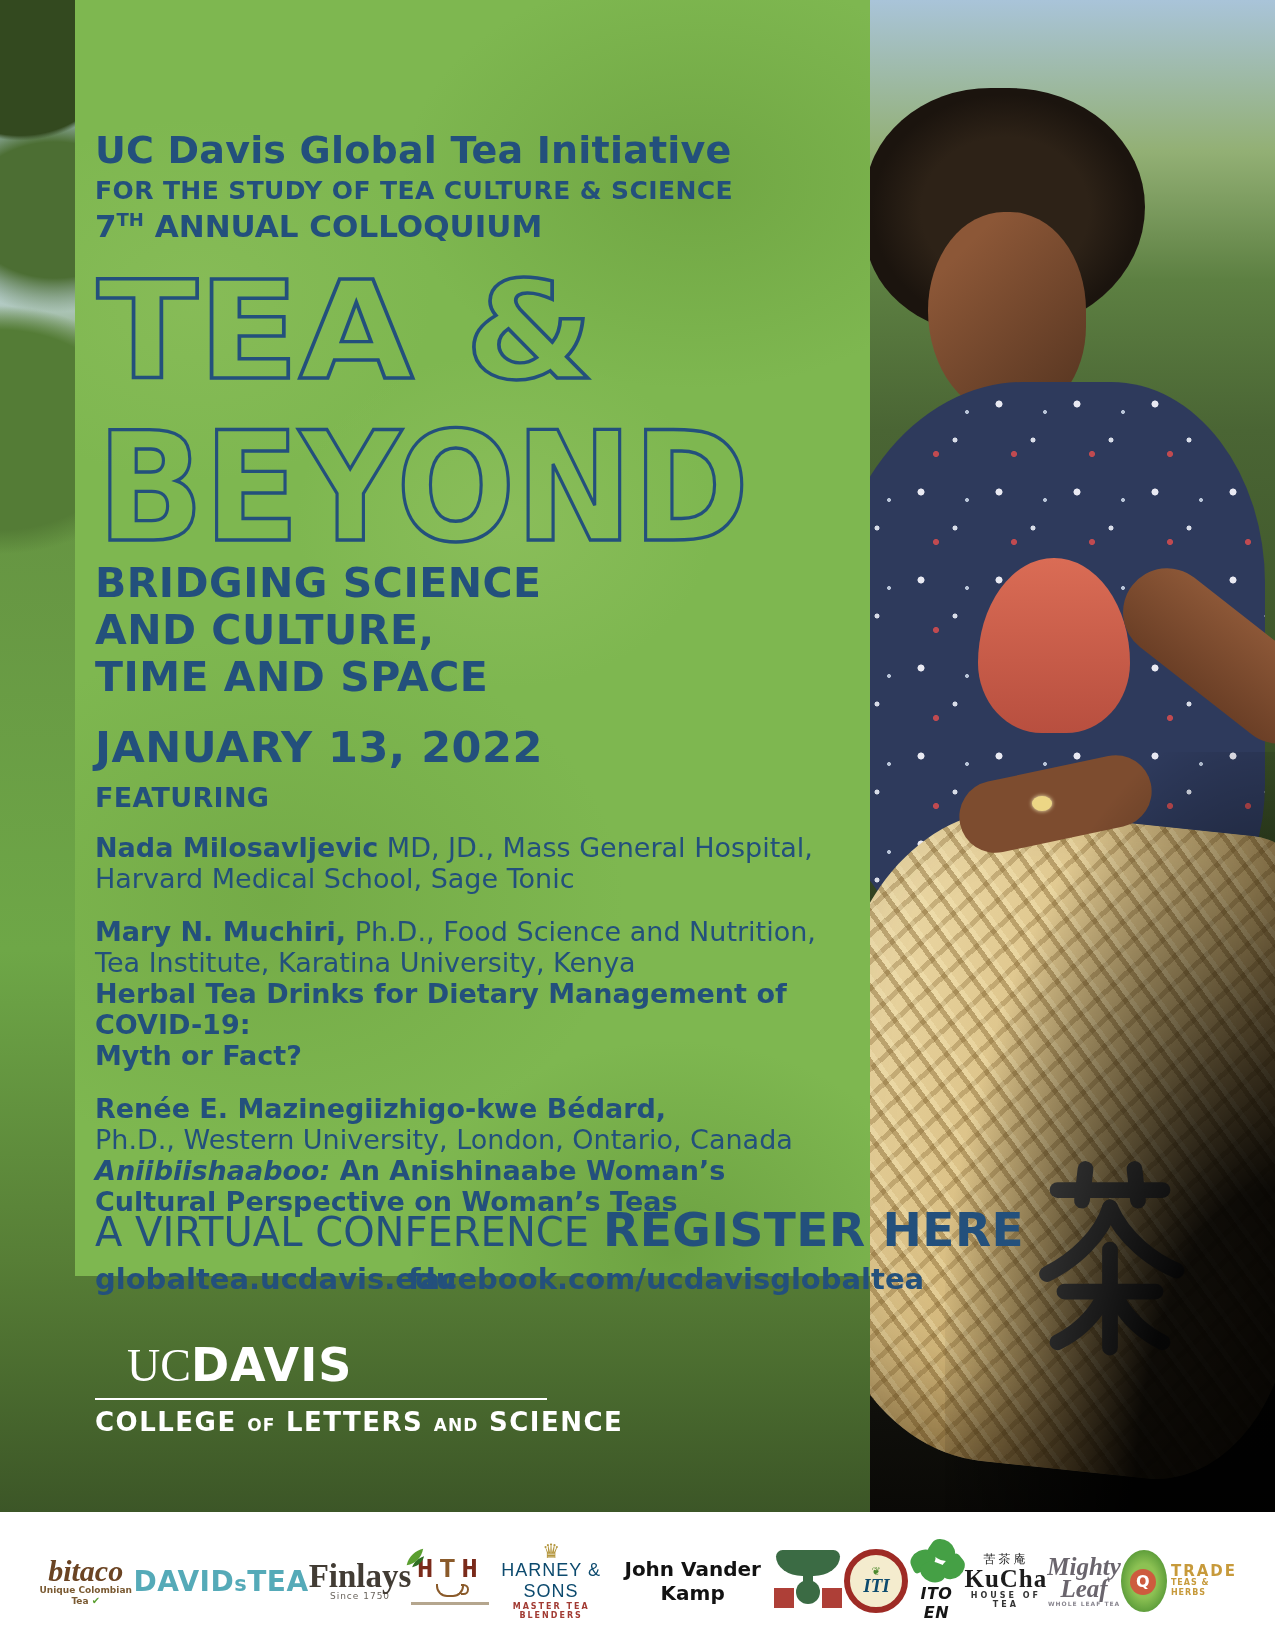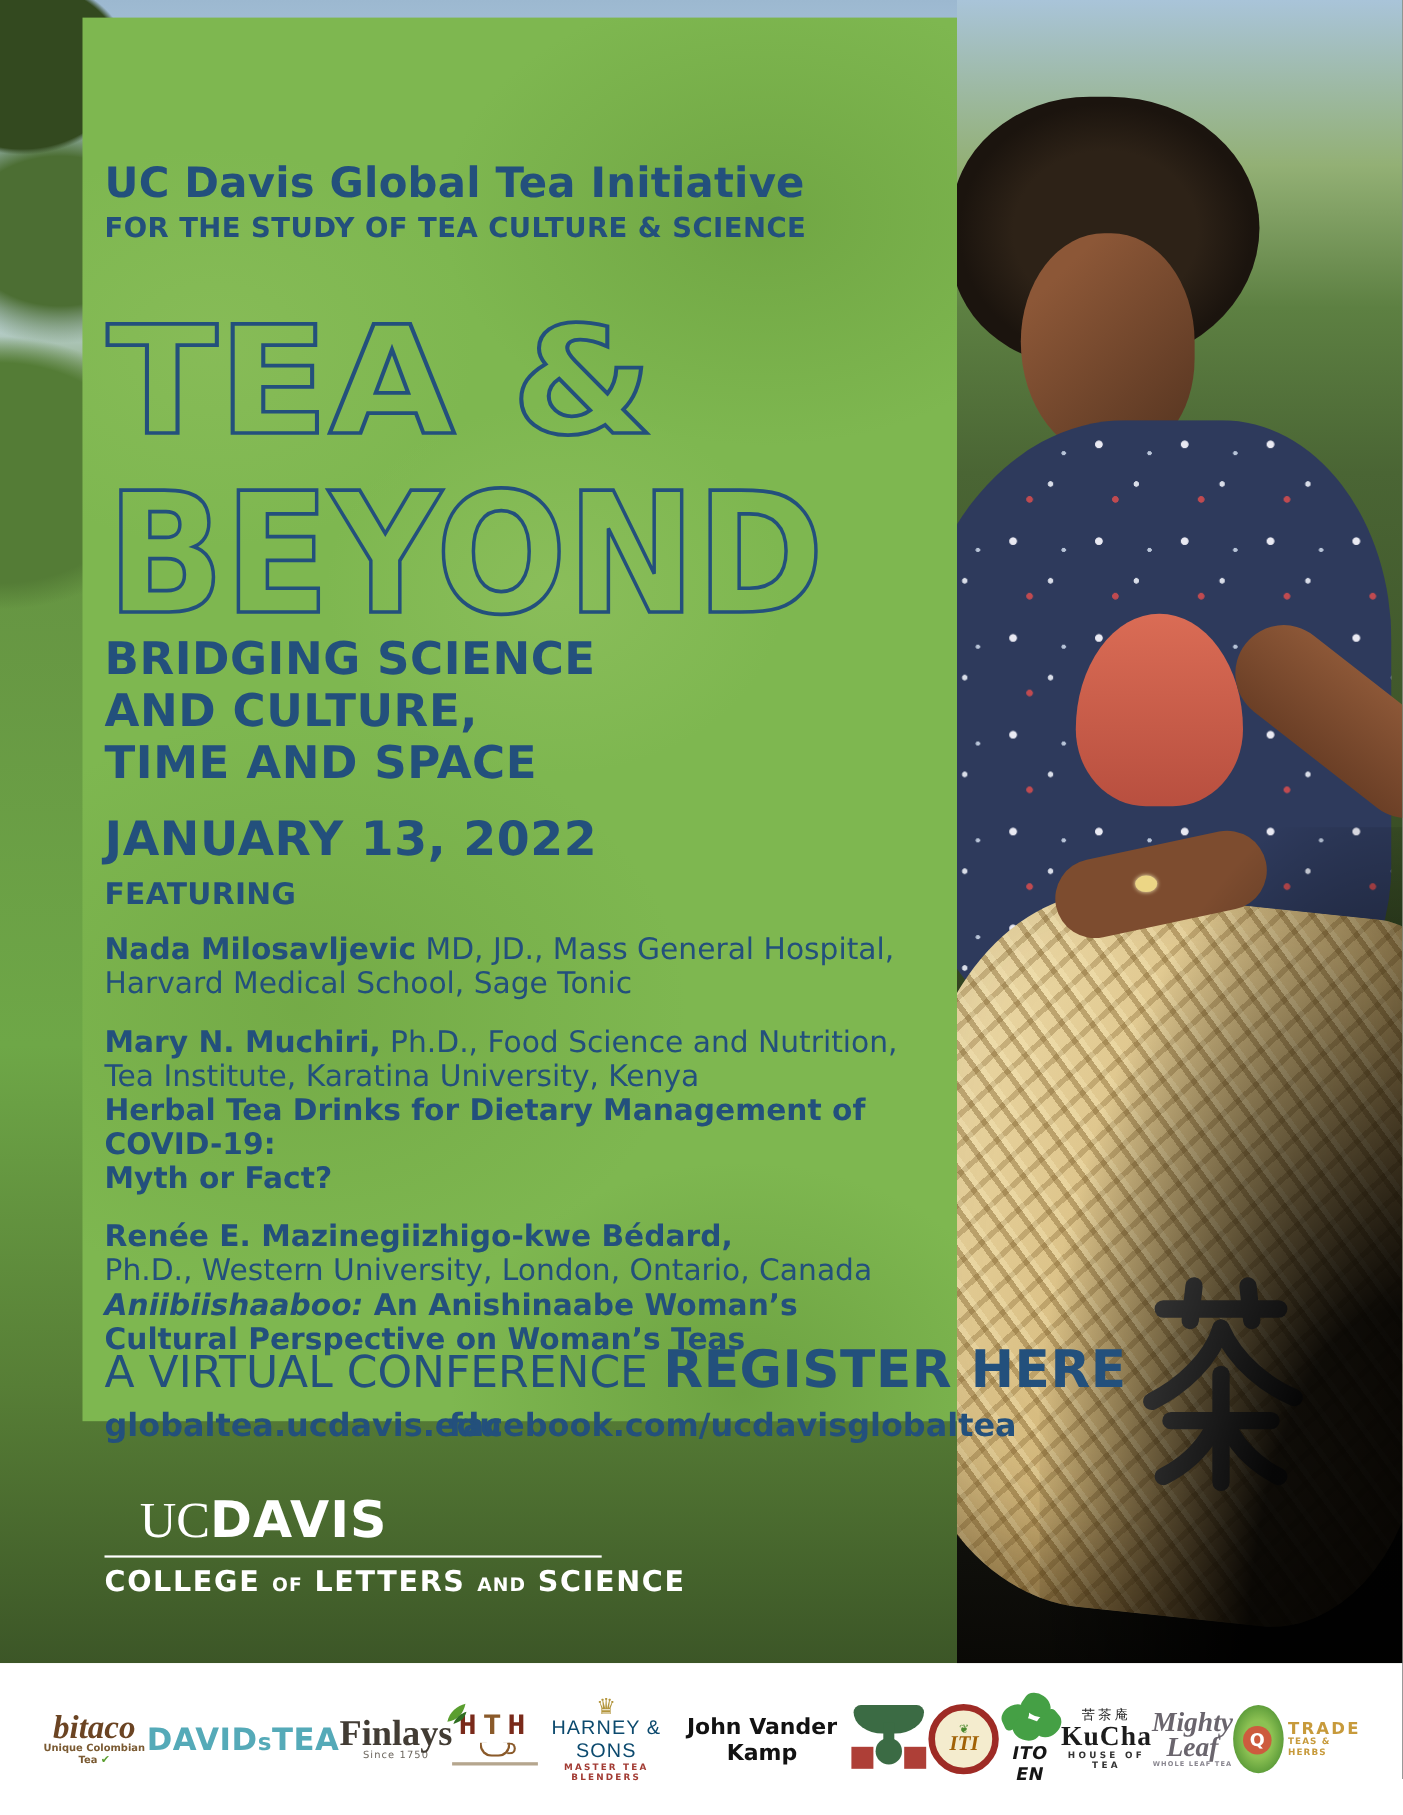--- a/index.html
+++ b/index.html
@@ -42,21 +42,21 @@
     background-image:
       repeating-linear-gradient(48deg,rgba(122,92,40,.38) 0 5px,rgba(255,244,200,.28) 5px 10px,rgba(0,0,0,0) 10px 22px),
       repeating-linear-gradient(-48deg,rgba(122,92,40,.30) 0 5px,rgba(0,0,0,0) 5px 20px),
       linear-gradient(115deg,#ecd9a6 10%,#d3b678 55%,#a8854e 90%);
     box-shadow:inset -35px -45px 90px rgba(55,36,8,.5);}
   .tea-char{position:absolute;left:150px;top:1155px;width:180px;height:210px;}
   .shadow-br{position:absolute;right:0;bottom:0;width:330px;height:760px;
     background:radial-gradient(at 100% 100%,rgba(0,0,0,.92) 30%,rgba(0,0,0,0) 75%);}
 
   
-  .green-panel{position:absolute;left:75px;top:16px;width:795px;height:1276px;
+  .green-panel{position:absolute;left:75px;top:0;width:795px;height:1276px;
     background:
       radial-gradient(420px 300px at 620px 180px,rgba(96,146,52,.45),rgba(0,0,0,0) 70%),
       radial-gradient(500px 380px at 200px 900px,rgba(101,152,57,.40),rgba(0,0,0,0) 70%),
       radial-gradient(380px 300px at 600px 1250px,rgba(88,136,48,.45),rgba(0,0,0,0) 70%),
       radial-gradient(300px 240px at 430px 520px,rgba(150,196,100,.5),rgba(0,0,0,0) 70%),
       radial-gradient(340px 260px at 120px 300px,rgba(148,194,98,.4),rgba(0,0,0,0) 70%),
       #7eb750;
     color:#23507c;}
   .green-panel .abs{position:absolute;left:20px;}
 
@@ -129,21 +129,21 @@
     border-radius:8px 8px 50% 50%/8px 8px 90% 90%;}
   .teamark-stem{position:absolute;left:31px;top:18px;width:10px;height:18px;background:#3b6b44;}
   .teamark-ball{position:absolute;left:24px;top:32px;width:24px;height:24px;background:#3b6b44;border-radius:50%;}
   .teamark-sq{position:absolute;bottom:6px;width:20px;height:20px;background:#ae3f37;}
   .teamark-sq.l{left:2px;} .teamark-sq.r{right:2px;}
 
   .iti-circle{width:64px;height:64px;border-radius:50%;background:#f4ecce;border:6px solid #9e2b25;
     box-sizing:border-box;display:flex;flex-direction:column;align-items:center;justify-content:center;}
   .iti-sprig{color:#4c8a2e;font-size:11px;line-height:10px;}
   .iti-name{font-family:"Liberation Serif","DejaVu Serif",serif;font-style:italic;font-weight:bold;
-    font-size:19px;color:#a16207;line-height:18px;}
+    font-size:19px;color:#0c4a6e;line-height:18px;}
 
   .itoen-leaves{position:relative;width:56px;height:44px;}
   .itoen-leaf{position:absolute;width:26px;height:20px;background:#45a045;border-radius:50% 50% 50% 4px;}
   .itoen-name{font-weight:bold;font-style:italic;font-size:16px;color:#151515;letter-spacing:.5px;}
 
   .kucha-cjk{font-size:12px;color:#222;letter-spacing:3px;line-height:13px;}
   .kucha-name{font-family:"Liberation Serif","DejaVu Serif",serif;font-weight:bold;font-size:25px;
     color:#1c1c1c;line-height:25px;letter-spacing:1px;}
   .kucha-tag{font-size:8px;letter-spacing:3px;color:#333;font-weight:bold;}
 
@@ -189,20 +189,21 @@
         </g>
       </svg>
       <div class="shadow-br"></div>
     </div>
   </div>
 
   <div class="green-panel">
 
     <div class="abs org">UC Davis Global Tea Initiative</div>
     <div class="abs org-sub">FOR THE STUDY OF TEA CULTURE &amp; SCIENCE</div>
+    <div class="abs event"><span>7</span><sup>TH</sup><span> ANNUAL COLLOQUIUM</span></div>
 
     <svg class="abs hero-svg" width="790" height="300">
       <text x="2" y="120" font-size="136" textLength="497" lengthAdjust="spacingAndGlyphs">TEA &amp;</text>
       <text x="2" y="282" font-size="152" textLength="652" lengthAdjust="spacingAndGlyphs">BEYOND</text>
     </svg>
 
     <div class="abs theme">
       <div>BRIDGING SCIENCE</div>
       <div>AND CULTURE,</div>
       <div>TIME AND SPACE</div>

